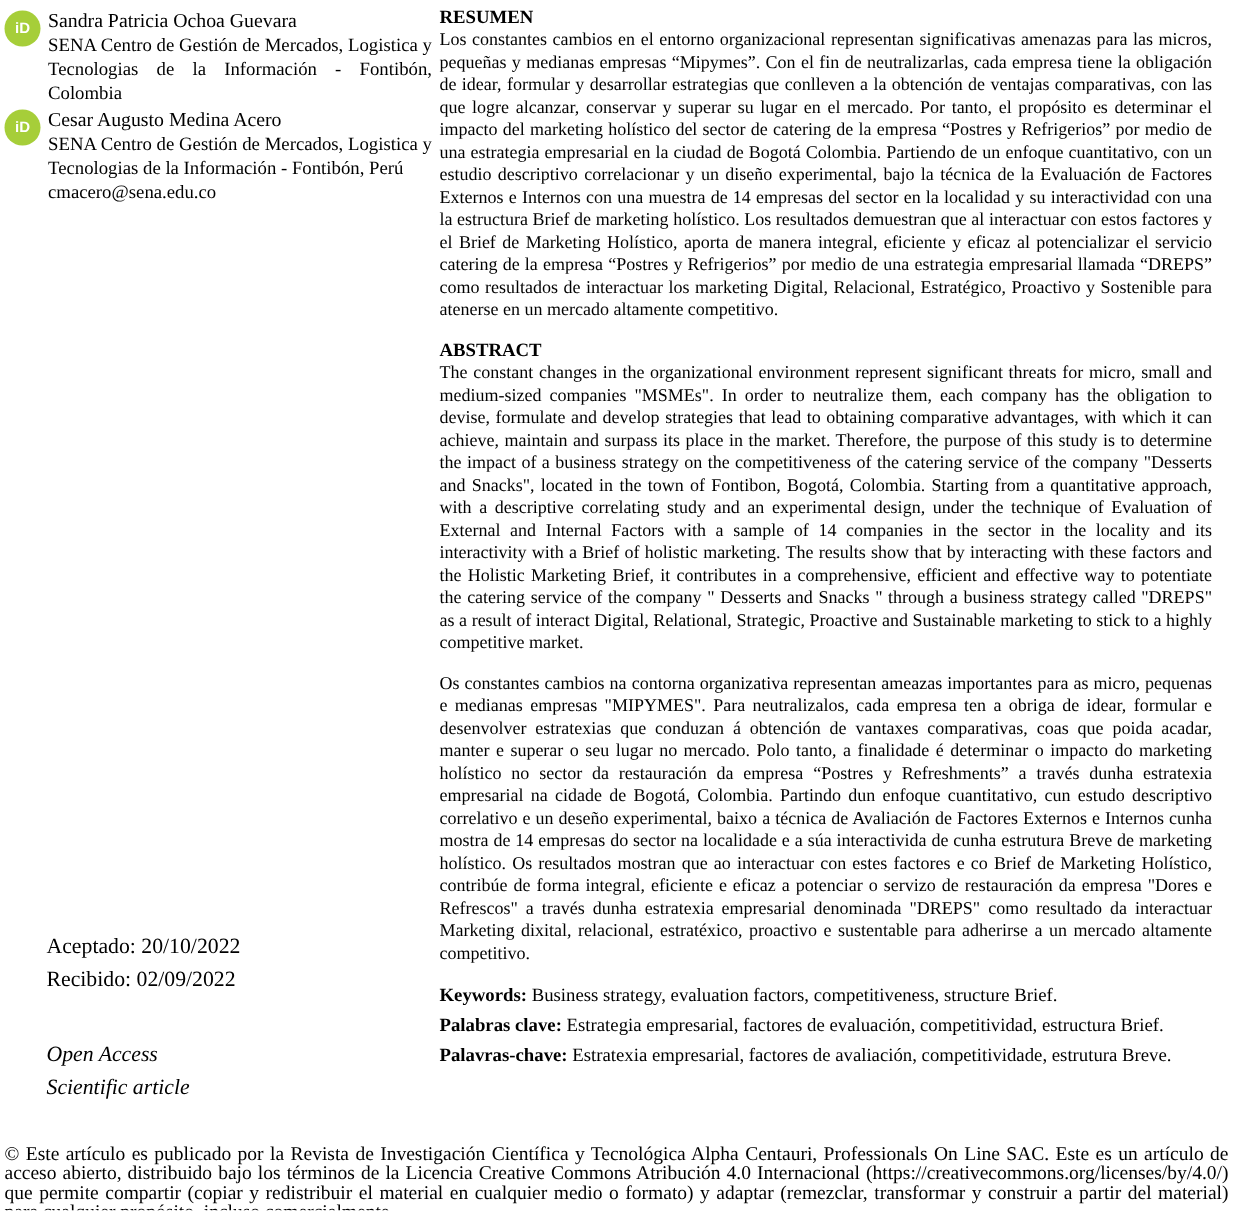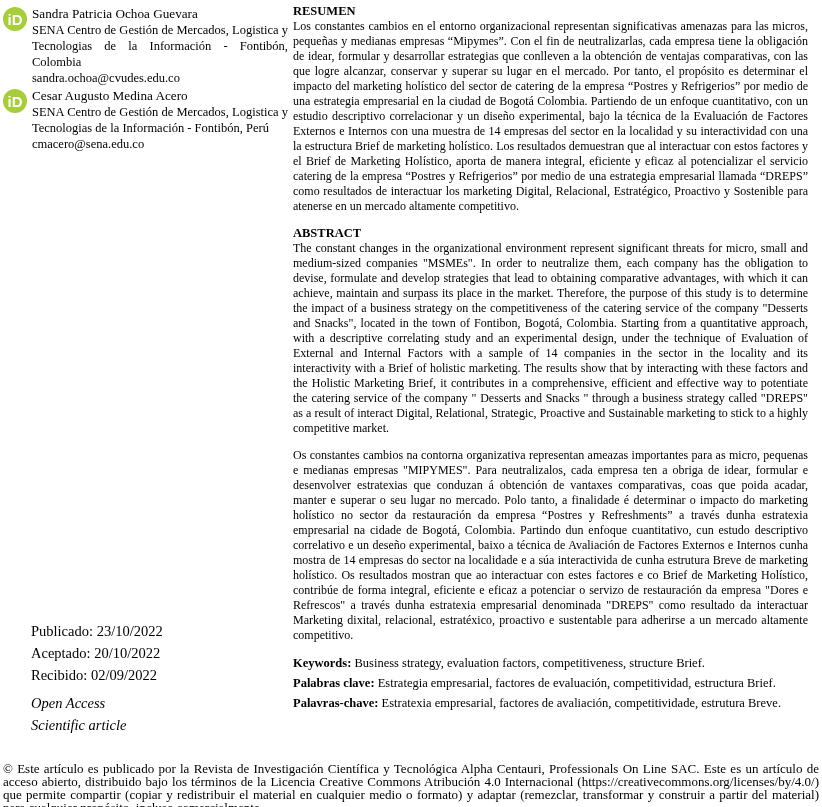--- a/index.html
+++ b/index.html
@@ -9,21 +9,21 @@
     font-family:"Liberation Serif", serif;
   }
   .columns { display:flex; padding-top:4px; }
 
   
   .left-col { position:relative; flex:0 0 293px; width:293px; }
   .author { display:flex; align-items:flex-start; padding-left:3px; margin-top:2px; }
   .orcid-icon {
     width:24px; height:24px; border-radius:50%;
     background:#A6CE39; color:#fff;
-    font-family:"Liberation Sans", sans-serif; font-weight:bold; font-size:15px;
+    font-family:"Liberation Sans", sans-serif; font-weight:bold; font-size:10px;
     display:flex; align-items:center; justify-content:center;
     flex:0 0 24px; margin-right:5px; margin-top:1px;
     cursor:pointer;
   }
   .author-text { width:256px; }
   .author-name { font-weight:normal; font-size:13.2px; line-height:16px; }
   .author-affil { font-size:12.5px; line-height:16px; text-align:justify; }
   .author-email { font-size:12.5px; line-height:16px; }
 
   .dates { position:absolute; left:31px; top:616px; font-size:14.5px; line-height:22px; }
@@ -50,35 +50,33 @@
 
   <div class="columns">
 
     <div class="left-col">
 
       <div class="author">
         <div class="orcid-icon">iD</div>
         <div class="author-text">
           <div class="author-name">Sandra Patricia Ochoa Guevara</div>
           <div class="author-affil">SENA Centro de Gestión de Mercados, Logistica y Tecnologias de la Información - Fontibón, Colombia</div>
-          <div class="author-email">sandra.ochoa@cvudes.edu.co</div>
         </div>
       </div>
 
       <div class="author">
         <div class="orcid-icon">iD</div>
         <div class="author-text">
           <div class="author-name">Cesar Augusto Medina Acero</div>
           <div class="author-affil">SENA Centro de Gestión de Mercados, Logistica y Tecnologias de la Información - Fontibón, Perú</div>
           <div class="author-email">cmacero@sena.edu.co</div>
         </div>
       </div>
 
       <div class="dates">
-        <div>Publicado: 23/10/2022</div>
         <div>Aceptado: 20/10/2022</div>
         <div>Recibido: 02/09/2022</div>
       </div>
 
       <div class="access">
         <div>Open Access</div>
         <div>Scientific article</div>
       </div>
 
     </div>

